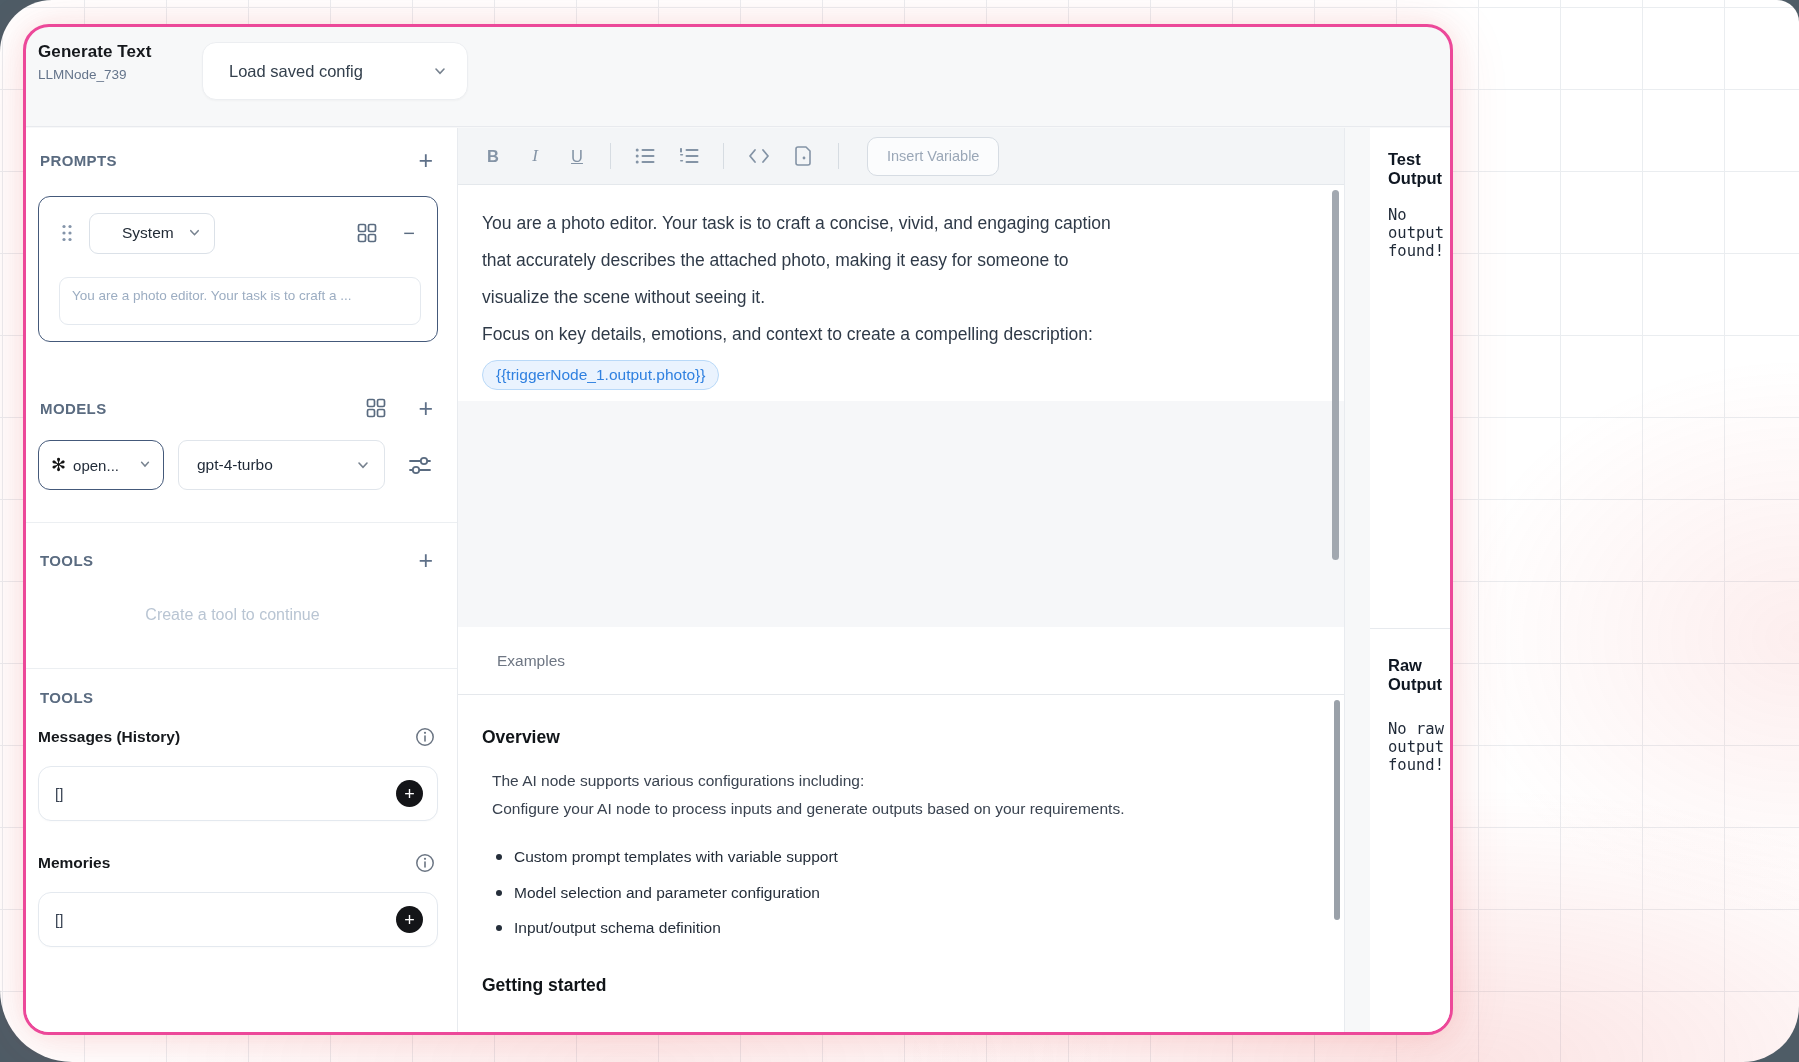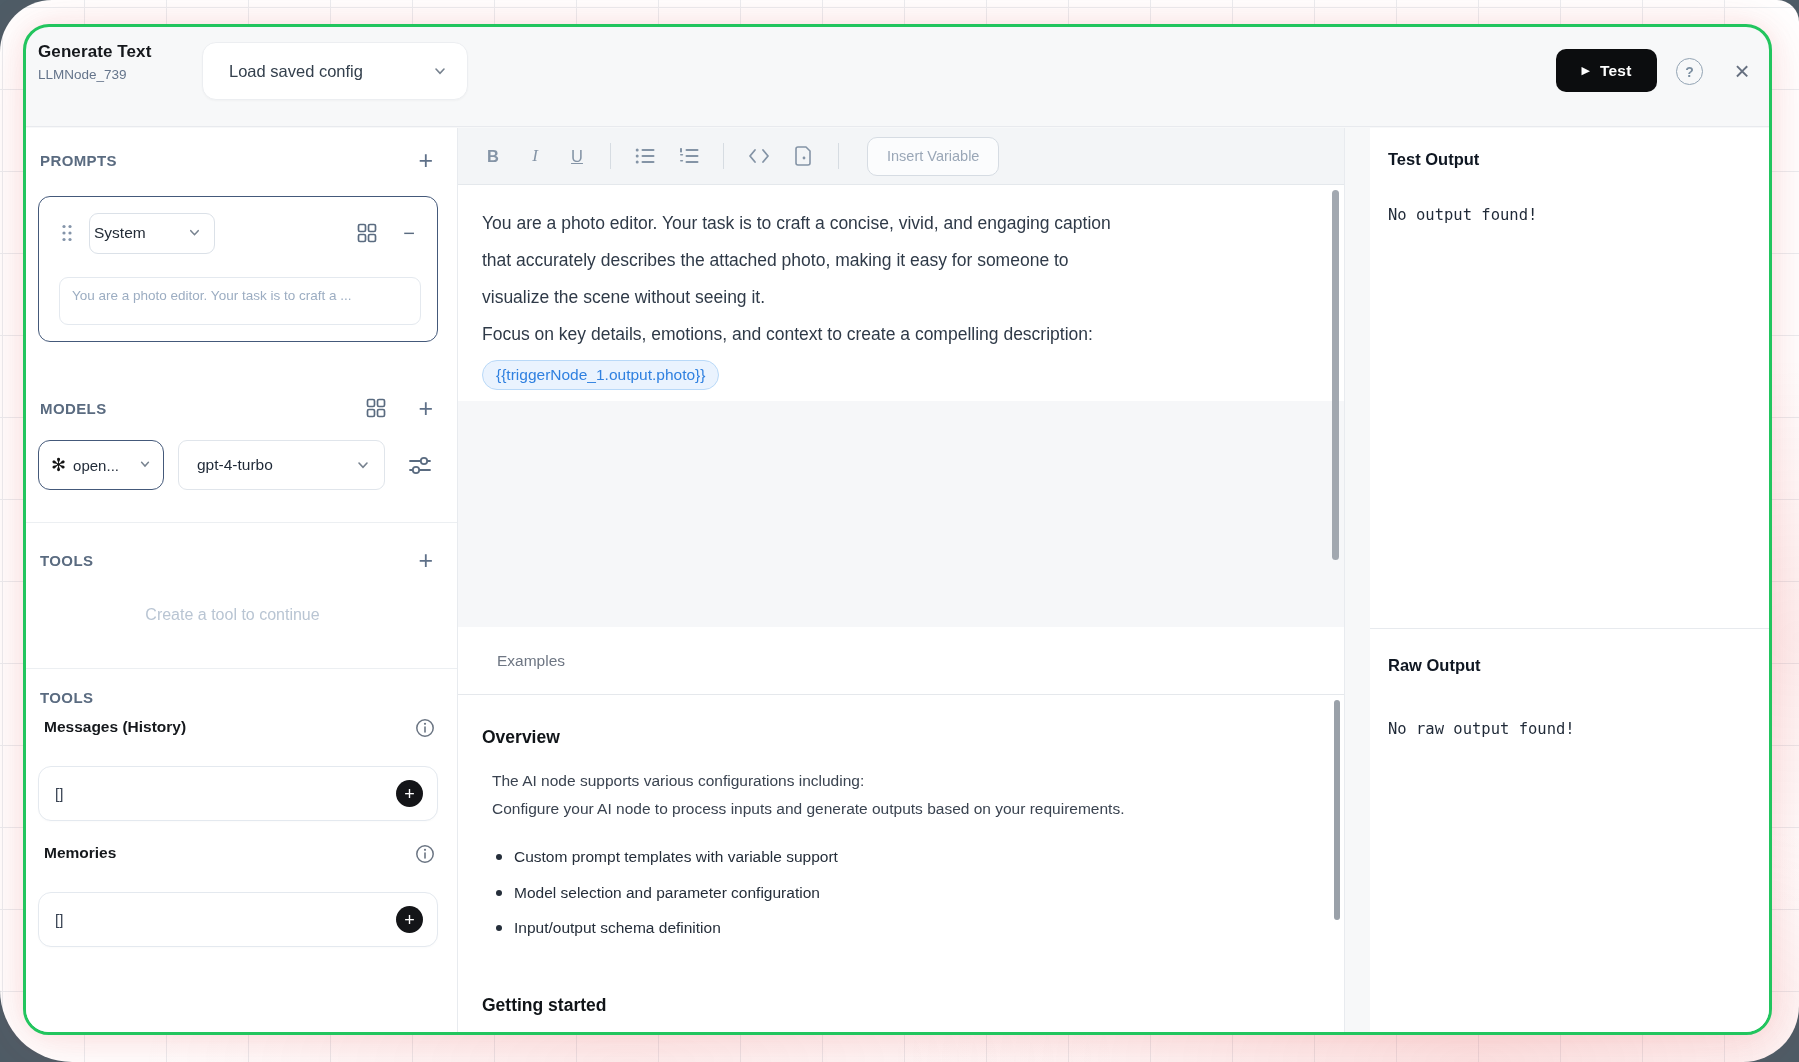--- a/index.html
+++ b/index.html
@@ -17,22 +17,22 @@
   }
   .canvas::after {
     content:""; position:absolute; inset:0; border-radius:inherit; pointer-events:none;
     background:
       radial-gradient(900px 420px at 82% 100%, rgba(233,88,88,.16), transparent 65%),
       radial-gradient(700px 260px at 35% 100%, rgba(233,88,88,.10), transparent 70%),
       radial-gradient(500px 400px at 100% 60%, rgba(233,88,88,.10), transparent 70%);
   }
 
   .dialog {
-    position:absolute; left:23px; top:24px; width:1749px; height:1011px;
-    background:#f7f8f9; border:3px solid #22c55e; border-radius:26px;
+    position:absolute; left:23px; top:24px; width:1430px; height:1011px;
+    background:#f7f8f9; border:3px solid #ec4899; border-radius:26px;
     box-shadow:0 8px 60px rgba(225,60,55,.12), 0 0 26px rgba(225,60,55,.10);
     overflow:hidden;
   }
 
   
   .hdr { position:absolute; left:0; top:0; right:0; height:100px; border-bottom:1px solid #e8eaee; }
   .hdr-title { position:absolute; left:12px; top:15px; }
   .hdr-title .t1 { font-size:17px; font-weight:700; color:#15181c; letter-spacing:.1px; }
   .hdr-title .t2 { font-size:13.5px; color:#64748b; margin-top:5px; }
   .cfg-select {
@@ -74,21 +74,21 @@
   .grid-ic { width:20px; height:20px; margin-right:26px; cursor:pointer; }
 
   .prompt-card {
     position:absolute; left:12px; top:68px; width:400px; height:146px;
     border:1.5px solid #44597a; border-radius:12px; background:#fff;
   }
   .pc-row1 { position:absolute; left:0; top:14px; right:0; height:44px; display:flex; align-items:center; padding:0 22px 0 22px; }
   .drag-handle { width:12px; height:20px; margin-right:16px; cursor:grab; }
   .role-select {
     width:126px; height:41px; background:#fff; border:1px solid #dbe1e8; border-radius:9px;
-    display:flex; align-items:center; padding:0 12px 0 4px; cursor:pointer;
+    display:flex; align-items:center; padding:0 12px 0 32px; cursor:pointer;
   }
   .role-select .lbl { flex:1; font-size:15.5px; color:#222b36; }
   .pc-row1 .spacer { flex:1; }
   .minus-ic { font-size:20px; color:#5a6b80; cursor:pointer; line-height:1; }
   .pc-preview {
     position:absolute; left:20px; top:80px; width:362px; height:48px;
     border:1px solid #e4e9ef; border-radius:9px; display:flex; align-items:flex-start; padding:10px 12px;
     cursor:text;
   }
   .pc-preview .txt { font-size:13.5px; color:#9cadc2; white-space:nowrap; overflow:hidden; text-overflow:ellipsis; width:100%; }
@@ -106,21 +106,21 @@
     display:flex; align-items:center; padding:0 14px 0 18px; cursor:pointer;
   }
   .model-select .lbl { flex:1; font-size:15.5px; color:#1f2937; }
   .adjust-ic { margin-left:auto; margin-right:12px; width:26px; height:26px; cursor:pointer; }
 
   .sb-divider { position:absolute; left:0; right:0; height:1px; background:#eceff2; }
   .tools-row { top:412px; }
   .create-tool { position:absolute; left:0; right:18px; top:472px; height:30px; text-align:center; font-size:16px; color:#b9c5d3; line-height:30px; }
 
   .inputs-row { top:550px; height:38px; }
-  .field-row { position:absolute; left:0; right:0; height:38px; display:flex; align-items:flex-start; padding:0 22px 0 18px;gap:14px; }
+  .field-row { position:absolute; left:0; right:0; height:38px; display:flex; align-items:center; padding:0 22px 0 12px;gap:14px; }
   .field-label { flex:1; font-size:15.5px; font-weight:600; color:#15181c; }
   .info-ic { width:20px; height:20px; cursor:pointer; }
   .field-box {
     position:absolute; left:12px; width:400px; height:55px; background:#fff;
     border:1px solid #e4e9ef; border-radius:13px; display:flex; align-items:center; padding:0 14px 0 16px;
     cursor:text; box-shadow:0 1px 2px rgba(20,30,40,.02);
   }
   .field-box .val { flex:1; font-size:15px; color:#374151; }
   .add-circle {
     width:27px; height:27px; border-radius:50%; background:#141518; color:#fff;
@@ -157,21 +157,21 @@
   .tab { display:flex; align-items:center; padding:0 12px; font-size:15.5px; cursor:pointer; }
   .tab.active { font-weight:700; color:#16181d; border-bottom:3px solid #23262c; }
   .tab.inactive { color:#6e7683; margin-left:27px; }
 
   .docs { position:absolute; left:0; right:11px; top:567px; bottom:0; overflow:hidden; padding:32px 40px 0 24px; }
   .doc-h { font-size:17.5px; font-weight:700; color:#101418; }
   .doc-p { margin:19px 0 0 10px; font-size:15.5px; line-height:27.5px; color:#3a4350; }
   .doc-ul { margin:24px 0 0 14px; list-style:none; }
   .doc-ul li { font-size:15.5px; color:#252e3a; line-height:22px; margin-bottom:13.5px; padding-left:18px; position:relative; }
   .doc-ul li::before { content:""; position:absolute; left:0; top:8px; width:6px; height:6px; border-radius:50%; background:#252e3a; }
-  .doc-h2 { margin-top:56px; font-size:17.5px; font-weight:700; color:#101418; }
+  .doc-h2 { margin-top:36px; font-size:17.5px; font-weight:700; color:#101418; }
 
   
   .rp-title { position:absolute; left:18px; font-size:16.5px; font-weight:700; color:#0f1722; }
   .rp-empty { position:absolute; left:18px; font-family:"DejaVu Sans Mono", monospace; font-size:15.5px; color:#1f2937; }
   .rp-divider { position:absolute; left:0; right:0; top:500px; height:1px; background:#e7eaee; }
 </style>
 </head>
 <body>
 
 <div class="canvas"></div>

